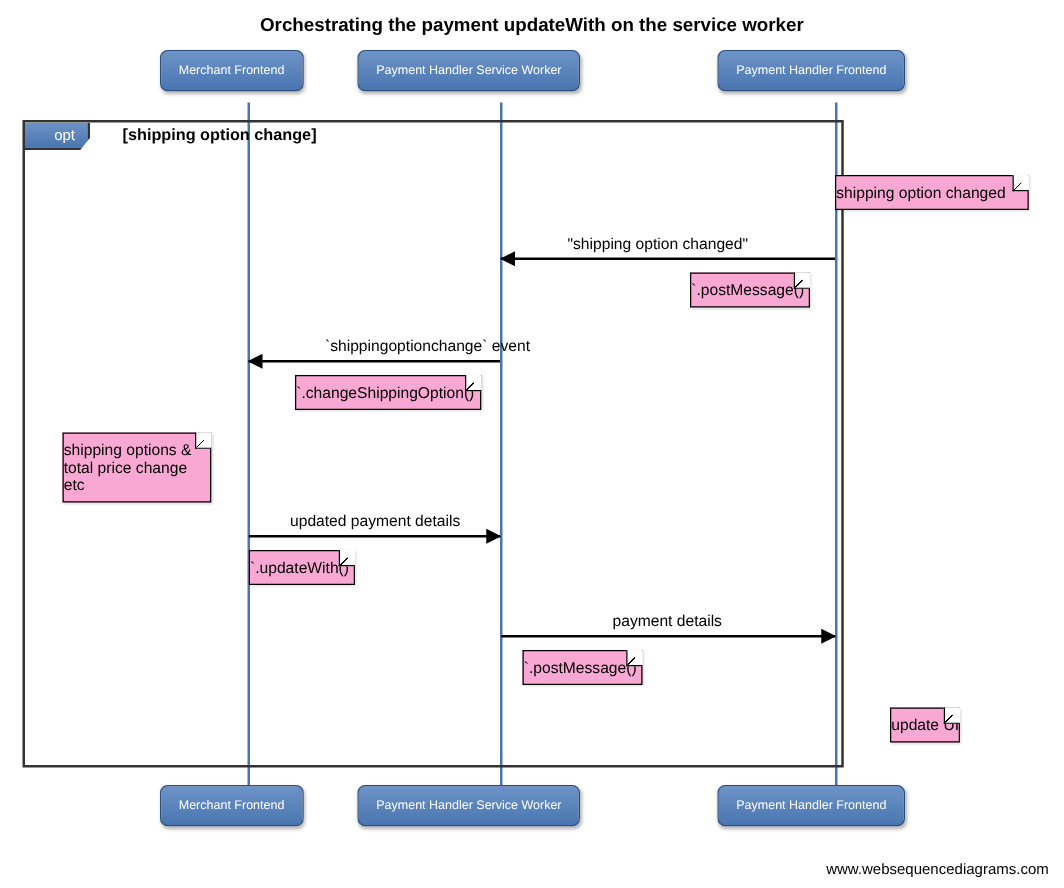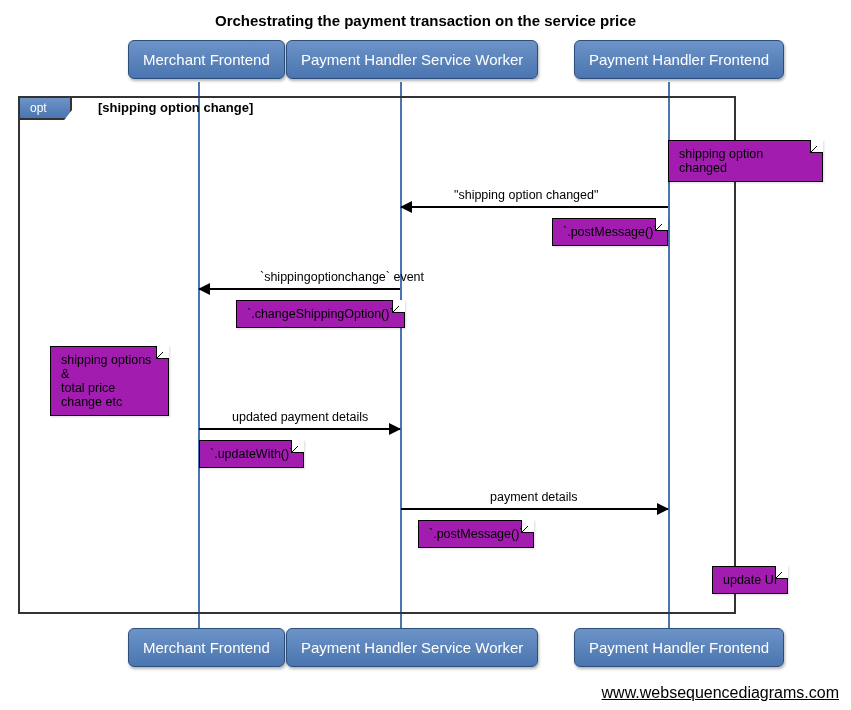--- a/index.html
+++ b/index.html
@@ -28,42 +28,43 @@
   }
   .participants.top { top: 40px; }
   .participants.bottom { top: 628px; }
   .participant {
     position: absolute;
     background: linear-gradient(to bottom, #6d94c8, #4a75b0);
     color: #fff;
     border: 1px solid #2d4e7a;
     border-radius: 6px;
     padding: 10px 14px;
-    font-size: 15px;
+    font-size: 10px;
     box-shadow: 1px 2px 3px rgba(0,0,0,0.3);
     white-space: nowrap;
     text-align: center;
   }
   .lifeline {
     position: absolute;
     top: 82px;
     bottom: 82px;
     width: 2px;
     background: #4a75b0;
   }
   .lifeline.l1 { left: 198px; height: 546px; }
   .lifeline.l2 { left: 400px; height: 546px; }
   .lifeline.l3 { left: 668px; height: 546px; }
   .opt-box {
     position: absolute;
     left: 18px;
     top: 96px;
-    width: 718px;
+    width: 657px;
     height: 518px;
     border: 2px solid #333;
+    text-align: right;
   }
   .opt-label {
     position: absolute;
     left: 0; top: 0;
     background: linear-gradient(to bottom, #6d94c8, #4a75b0);
     color: #fff;
     font-size: 12px;
     padding: 3px 10px 3px 10px;
     border-right: 2px solid #333;
     border-bottom: 2px solid #333;
@@ -73,23 +74,23 @@
   .opt-cond {
     position: absolute;
     left: 78px;
     top: 2px;
     font-weight: bold;
     font-size: 13px;
   }
   
   .note {
     position: absolute;
-    background: #a21caf;
+    background: #f9a8d4;
     border: 1px solid #000;
-    padding: 6px 10px;
+    padding: 6px 0;
     font-size: 12.5px;
     box-shadow: 1px 1px 2px rgba(0,0,0,0.15);
   }
   .note::before {
     content: "";
     position: absolute;
     right: -1px; top: -1px;
     width: 12px; height: 12px;
     background: #fff;
     border-left: 1px solid #000;
@@ -134,28 +135,27 @@
   }
   .arrow-label {
     position: absolute;
     font-size: 12.5px;
     white-space: nowrap;
   }
   .attribution {
     position: absolute;
     right: 12px;
     bottom: 8px;
-    font-size: 16px;
-    text-decoration: underline;
+    font-size: 12px;
   }
 </style>
 </head>
 <body>
 
-<div class="title">Orchestrating the payment transaction on the service price</div>
+<div class="title">Orchestrating the payment updateWith on the service worker</div>
 
 <div class="participants top">
   <div class="participant" style="left:128px;">Merchant Frontend</div>
   <div class="participant" style="left:286px;">Payment Handler Service Worker</div>
   <div class="participant" style="left:574px;">Payment Handler Frontend</div>
 </div>
 
 <div class="lifeline l1"></div>
 <div class="lifeline l2"></div>
 <div class="lifeline l3"></div>

